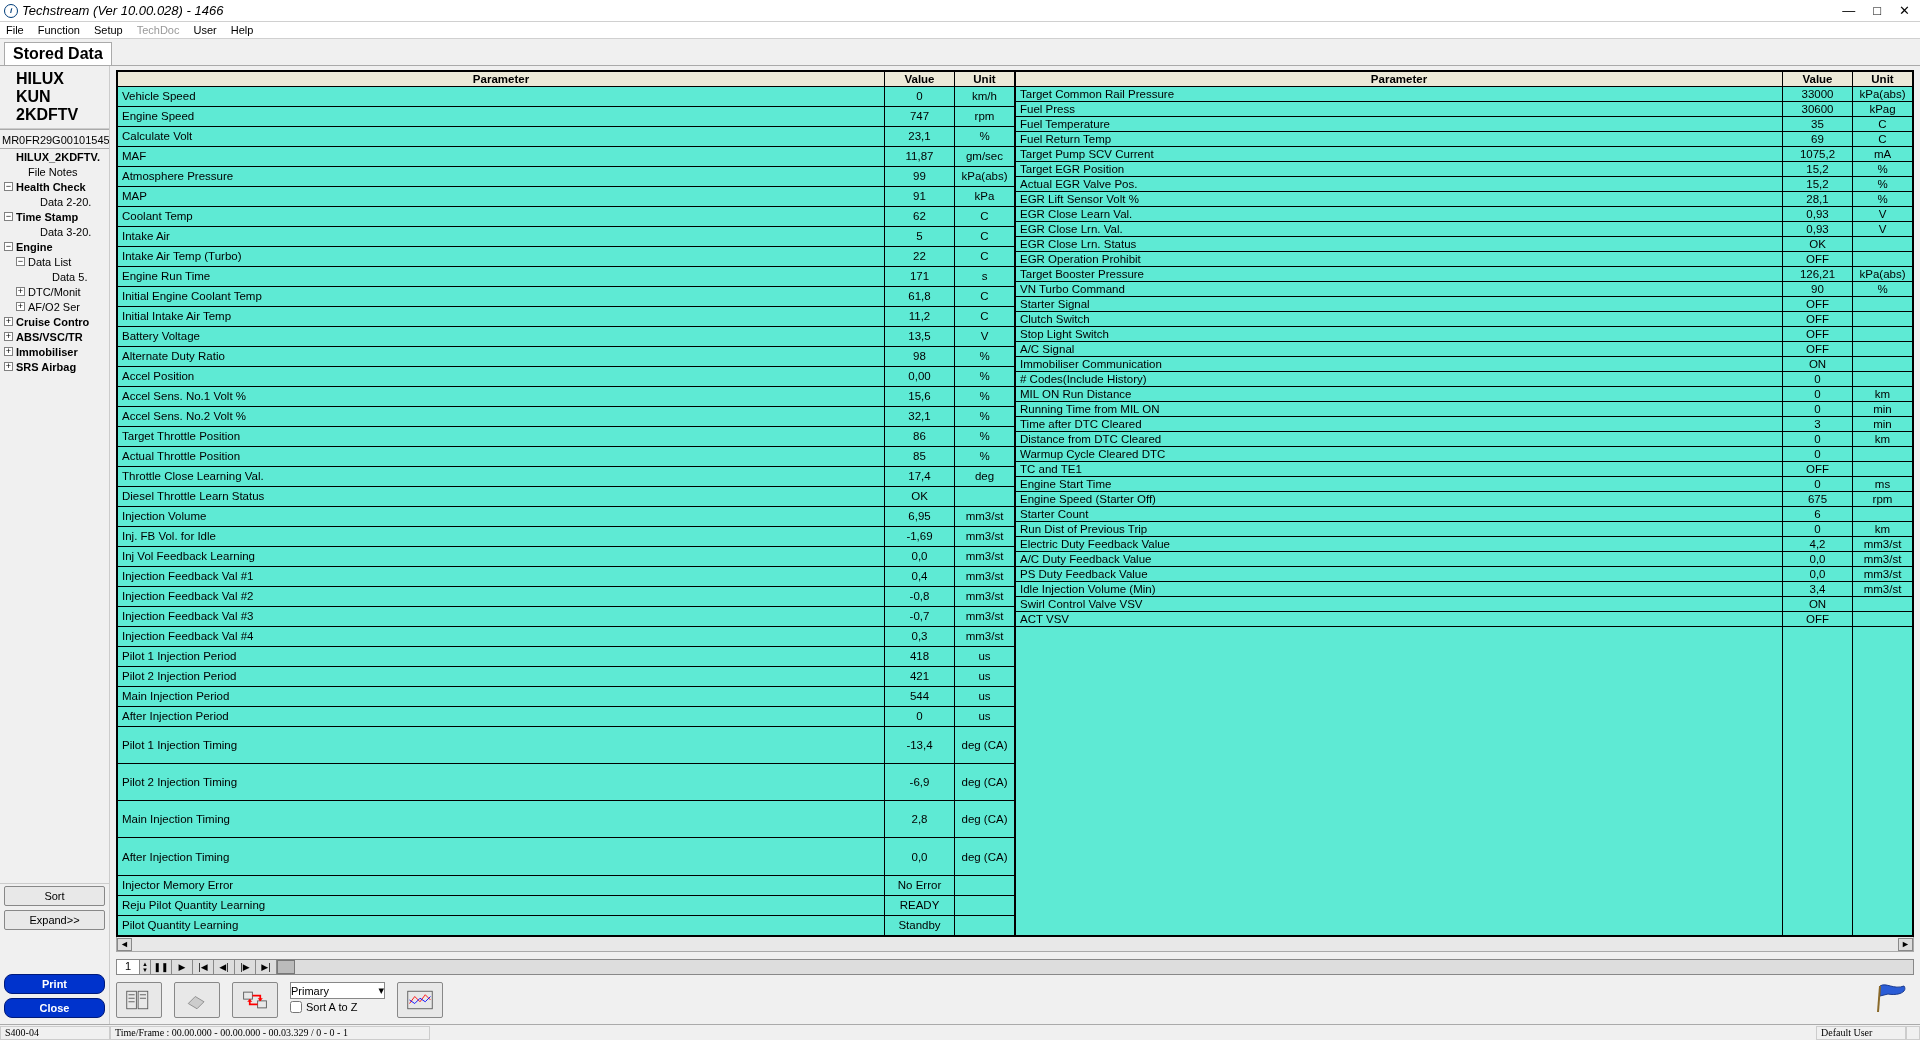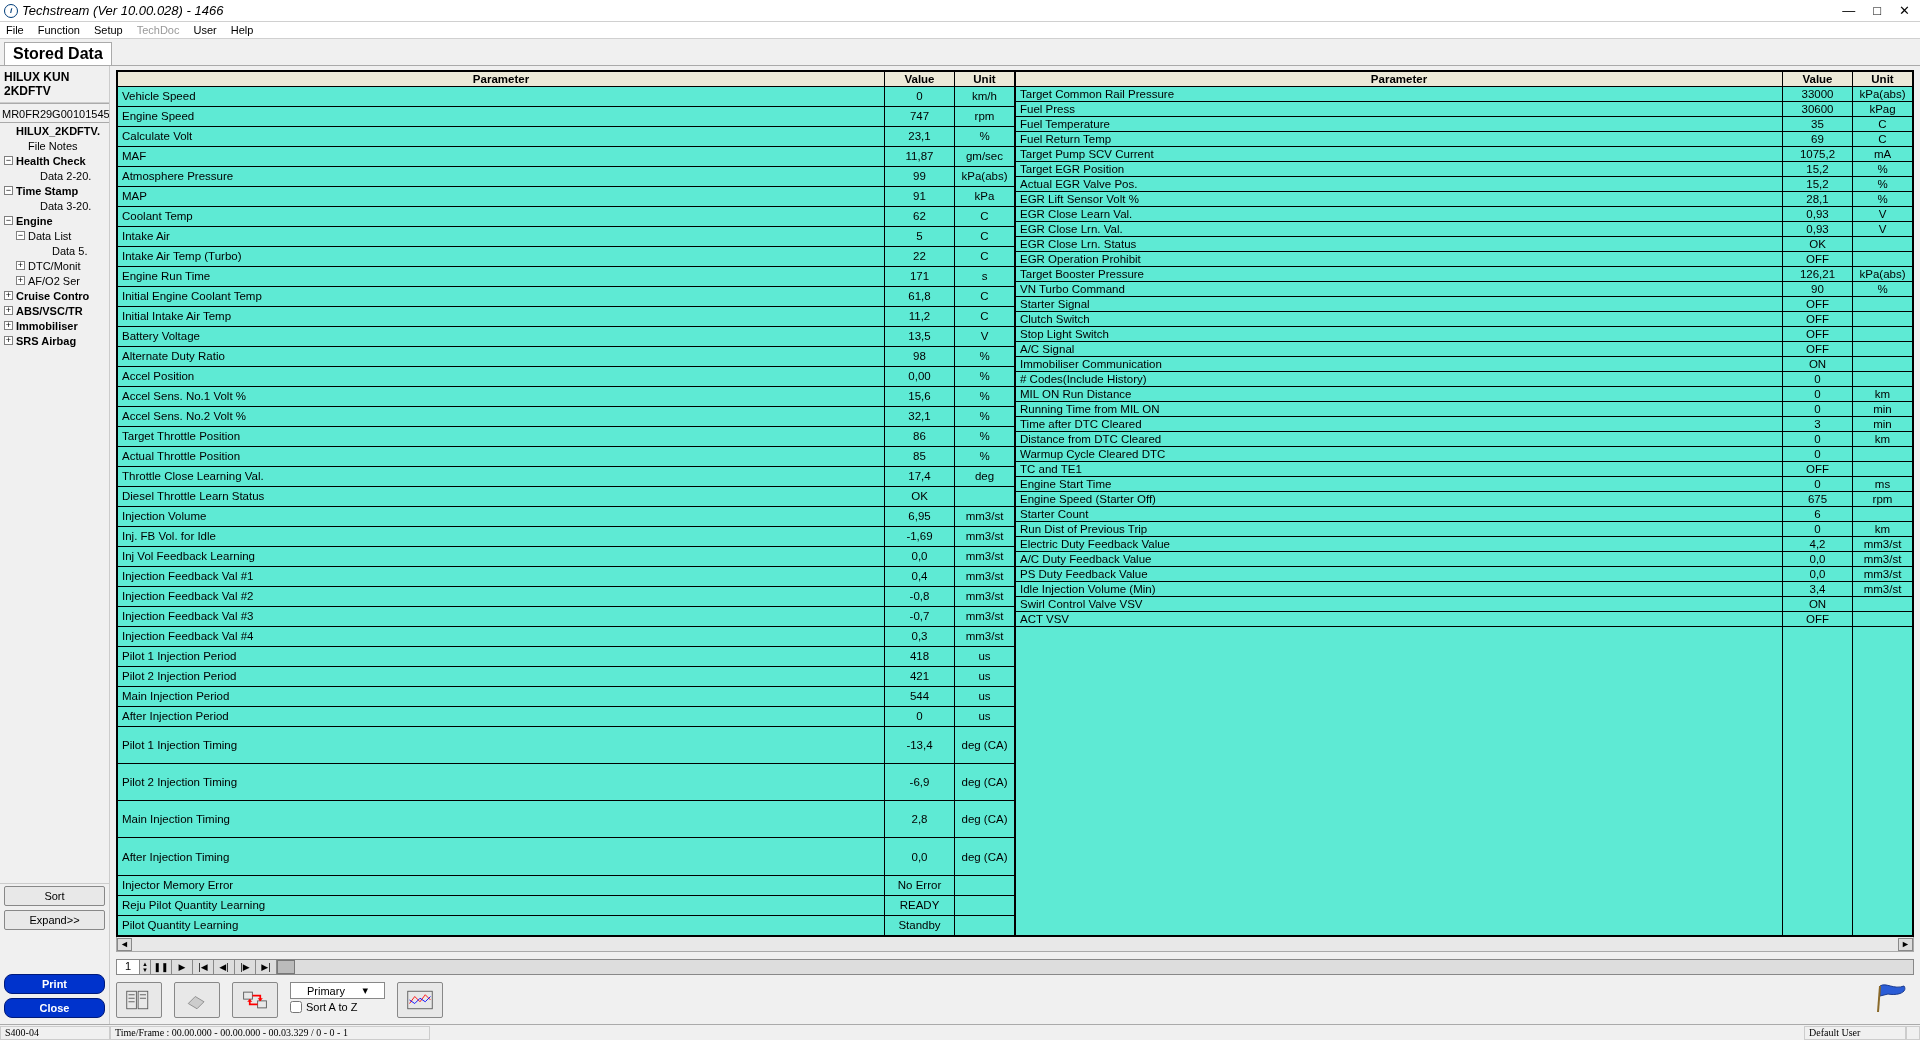--- a/index.html
+++ b/index.html
@@ -60,23 +60,23 @@
 }
 .sidebar {
   width: 110px;
   min-width: 110px;
   display: flex;
   flex-direction: column;
   border-right: 1px solid #ccc;
   background: #f0f0f0;
 }
 .vehicle-label {
-  padding: 4px 4px;
+  padding: 4px 16px;
   font-weight: bold;
-  font-size: 12px;
+  font-size: 16px;
   white-space: pre-line;
 }
 .tree {
   flex: 1;
   overflow: hidden;
   border-top: 1px solid #ccc;
   border-bottom: 1px solid #ccc;
   font-size: 11px;
 }
 .tree .vin { padding: 4px 2px 2px 2px; border-top:1px solid #aaa; border-bottom:1px solid #aaa; }
@@ -172,21 +172,21 @@
   background: #e8e8e8;
   display: flex; align-items:center; justify-content:center;
   font-size: 18px;
   cursor: pointer;
 }
 .tool-btn svg { width: 28px; height: 24px; }
 .tool-group {
   display: flex; flex-direction: column; gap: 2px;
   justify-content: center;
 }
-.combo { border:1px solid #888; background:#fff; padding:1px 16px; width:95px; font-size:11px; display:flex; justify-content:space-between; align-items:center;}
+.combo { border:1px solid #888; background:#fff; padding:1px 0; width:95px; font-size:11px; display:flex; justify-content:space-between; align-items:center;}
 .chk { display:flex; align-items:center; gap:4px; font-size:11px; }
 .chk input { width:12px; height:12px; }
 .toolbar-spacer { flex:1; }
 .flag {
   width: 40px; height: 32px; cursor:pointer;
 }
 .statusbar {
   display: flex;
   border-top: 1px solid #aaa;
   background: #f0f0f0;
@@ -795,15 +795,15 @@
           </svg>
       </div>
     </div>
   </div>
 </div>
 
 <div class="statusbar">
   <div class="cell" style="width:110px">S400-04</div>
   <div class="cell" style="width:320px">Time/Frame : 00.00.000 - 00.00.000 - 00.03.329 / 0 - 0 - 1</div>
   <div class="spacer"></div>
-  <div class="cell" style="width:102px">Default User</div>
+  <div class="cell" style="width:90px">Default User</div>
   <div class="cell" style="width:14px"></div>
 </div>
 
 </body></html>

